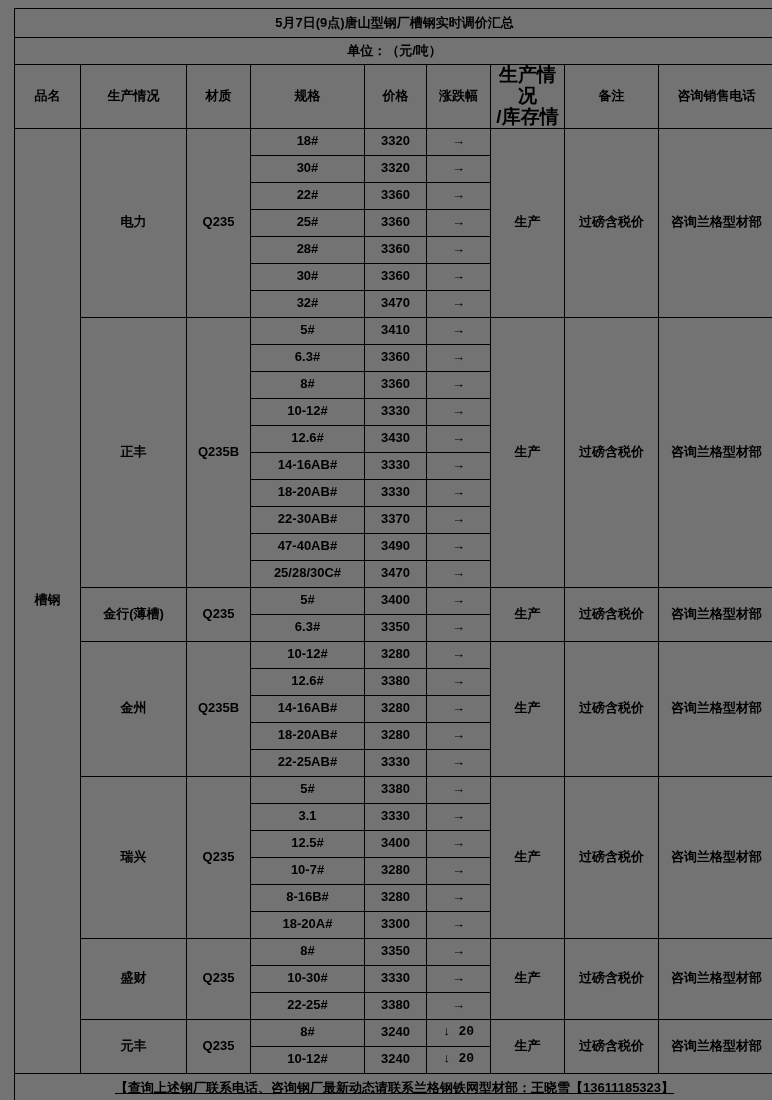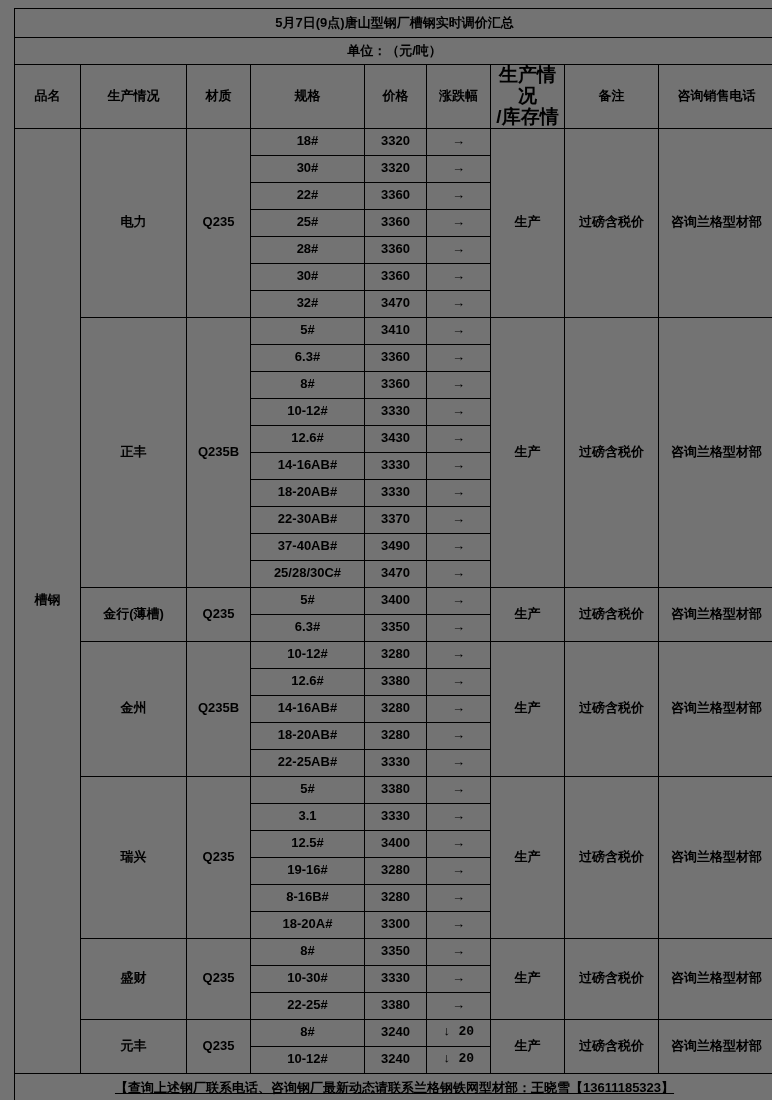--- a/index.html
+++ b/index.html
@@ -213,21 +213,21 @@
           <td class="row-cell">18-20AB#</td>
           <td class="row-cell">3330</td>
           <td class="row-cell arrow">→</td>
         </tr>
         <tr>
           <td class="row-cell">22-30AB#</td>
           <td class="row-cell">3370</td>
           <td class="row-cell arrow">→</td>
         </tr>
         <tr>
-          <td class="row-cell">37-40AB#</td>
+          <td class="row-cell">47-40AB#</td>
           <td class="row-cell">3490</td>
           <td class="row-cell arrow">→</td>
         </tr>
         <tr>
           <td class="row-cell">25/28/30C#</td>
           <td class="row-cell">3470</td>
           <td class="row-cell arrow">→</td>
         </tr>
         <tr>
           <td class="row-cell mill-cell" rowspan="2">金行(薄槽)</td>
@@ -288,21 +288,21 @@
           <td class="row-cell">3.1</td>
           <td class="row-cell">3330</td>
           <td class="row-cell arrow">→</td>
         </tr>
         <tr>
           <td class="row-cell">12.5#</td>
           <td class="row-cell">3400</td>
           <td class="row-cell arrow">→</td>
         </tr>
         <tr>
-          <td class="row-cell">19-16#</td>
+          <td class="row-cell">10-7#</td>
           <td class="row-cell">3280</td>
           <td class="row-cell arrow">→</td>
         </tr>
         <tr>
           <td class="row-cell">8-16B#</td>
           <td class="row-cell">3280</td>
           <td class="row-cell arrow">→</td>
         </tr>
         <tr>
           <td class="row-cell">18-20A#</td>

